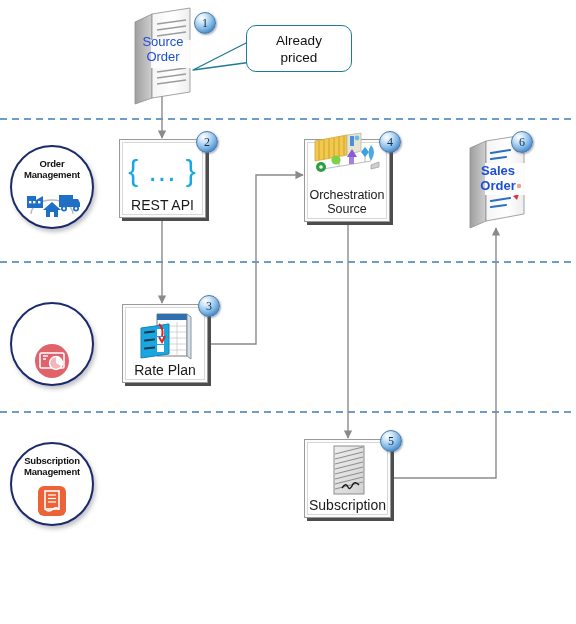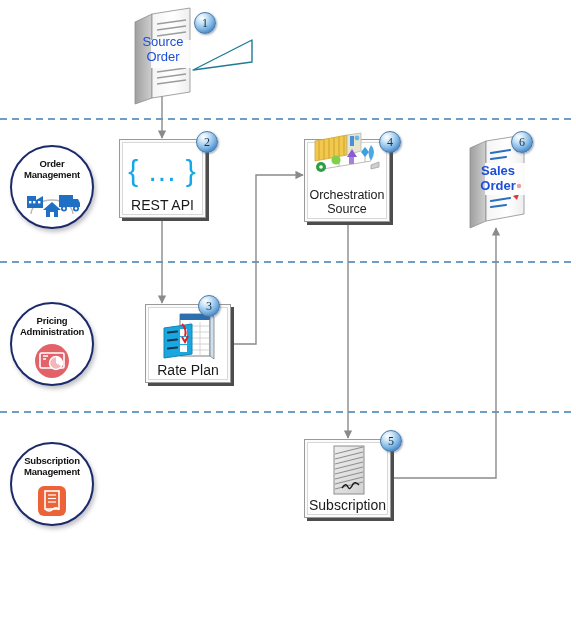--- a/index.html
+++ b/index.html
@@ -259,23 +259,20 @@
         <circle cx="43" cy="24.5" r="1.2" fill="#ffffff"></circle>
         <circle cx="55" cy="24.5" r="1.2" fill="#ffffff"></circle>
 
         <path d="M 31 18 L 22 26 L 25 26 L 25 33 L 37 33 L 37 26 L 40 26 Z" fill="#1f6fc4"></path>
         <rect x="29" y="28" width="4" height="5" fill="#ffffff"></rect>
       </svg>
     </div>
   </div>
 
   <div class="lane-circle" style="left:10px; top:302px;">
-    <div class="lane-label">
-      <span>Pricing</span><br><span>Administration</span>
-    </div>
     <div class="lane-glyph">
       <svg width="40" height="40" viewBox="0 0 40 40">
         <circle cx="20" cy="20" r="17" fill="#e2626a"></circle>
         <rect x="8" y="12" width="24" height="15" rx="1.5" fill="none" stroke="#ffffff" stroke-width="1.6"></rect>
         <path d="M 11 15 L 16 15 M 11 18 L 14 18" stroke="#ffffff" stroke-width="1.3"></path>
         <circle cx="24" cy="22" r="6.5" fill="#f3b7bb" stroke="#ffffff" stroke-width="1.4"></circle>
         <path d="M 24 22 L 24 15.5 A 6.5 6.5 0 0 1 29.6 25.2 Z" fill="#ffffff"></path>
       </svg>
     </div>
   </div>
@@ -296,32 +293,38 @@
         <path d="M 13 28 q 4 4 8 0 q 4 -3 6 1" fill="none" stroke="#ffffff" stroke-width="1.4"></path>
       </svg>
     </div>
   </div>
 
   <div class="doc-label" style="left:130px; top:34px; width:66px;">
     <span>Source</span><br><span>Order</span>
   </div>
   <div class="badge" style="left:194px; top:12px;">1</div>
 
+  <div class="callout" style="left:246px; top:25px; width:106px; height:47px;">
+    <div>
+      <span>Already</span><br>
+      <span>priced</span>
+    </div>
+  </div>
 
   <div class="procbox" style="left:119px; top:139px; width:87px; height:79px;">
     <div class="procbox-inner">
       <div class="proc-art">
         <span class="brace">{ ... }</span>
       </div>
       <div class="proc-label">REST API</div>
     </div>
   </div>
   <div class="badge" style="left:196px; top:131px;">2</div>
 
-  <div class="procbox" style="left:122px; top:304px; width:86px; height:79px;margin-left:23px;">
+  <div class="procbox" style="left:122px; top:304px; width:86px; height:79px;">
     <div class="procbox-inner">
       <div class="proc-art">
         <svg width="60" height="52" viewBox="0 0 60 52">
 
           <polygon points="22,4 52,4 52,46 22,46" fill="#ffffff" stroke="#7d7d7d" stroke-width="1"></polygon>
           <rect x="22" y="4" width="30" height="6" fill="#2e6fb0"></rect>
           <g stroke="#c9c9c9" stroke-width="0.8">
             <line x1="22" y1="16" x2="52" y2="16"></line>
             <line x1="22" y1="22" x2="52" y2="22"></line>
             <line x1="22" y1="28" x2="52" y2="28"></line>

